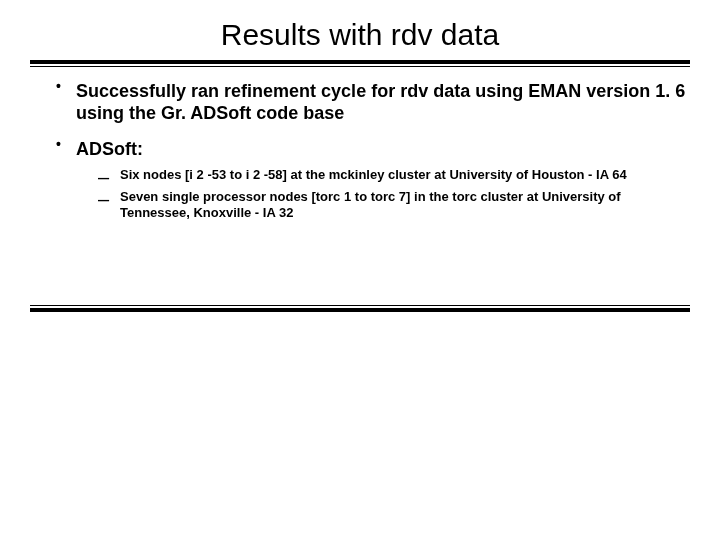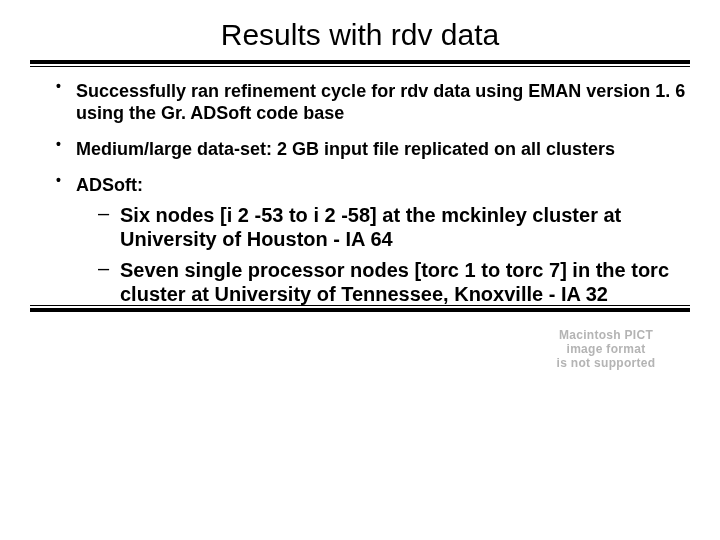--- a/index.html
+++ b/index.html
@@ -58,21 +58,21 @@
   }
   ul.sub {
     list-style: none;
     margin: 6px 0 0 0;
     padding: 0 0 0 22px;
   }
   ul.sub > li {
     position: relative;
     padding-left: 22px;
     margin: 0 0 6px 0;
-    font-size: 20px;
+    font-size: 13px;
     font-weight: bold;
     line-height: 1.22;
   }
   ul.sub > li::before {
     content: "–";
     position: absolute;
     left: 0;
     top: -2px;
     font-size: 20px;
     font-family: Arial, sans-serif;
@@ -111,33 +111,27 @@
 </head>
 <body>
 
 <div class="slide">
   <h1 class="title">Results with rdv data</h1>
   <hr class="rule-thick">
   <hr class="rule-thin">
 
   <ul class="top">
     <li>Successfully ran refinement cycle for rdv data using EMAN version 1. 6 using the Gr. ADSoft code base</li>
-    <li>Medium/large data-set: 2 GB input file replicated on all clusters</li>
     <li>
       <span>ADSoft:</span>
       <ul class="sub">
         <li> Six nodes [i 2 -53 to i 2 -58] at the mckinley cluster at University of Houston - IA 64</li>
         <li> Seven single processor nodes [torc 1 to torc 7] in the torc cluster at University of Tennessee, Knoxville - IA 32</li>
       </ul>
     </li>
   </ul>
 
   <div class="footer-rules">
     <hr class="a">
     <hr class="b">
   </div>
 
-  <div class="pict-box">
-    <div>Macintosh PICT</div>
-    <div>image format</div>
-    <div>is not supported</div>
-  </div>
 </div>
 
 </body></html>

